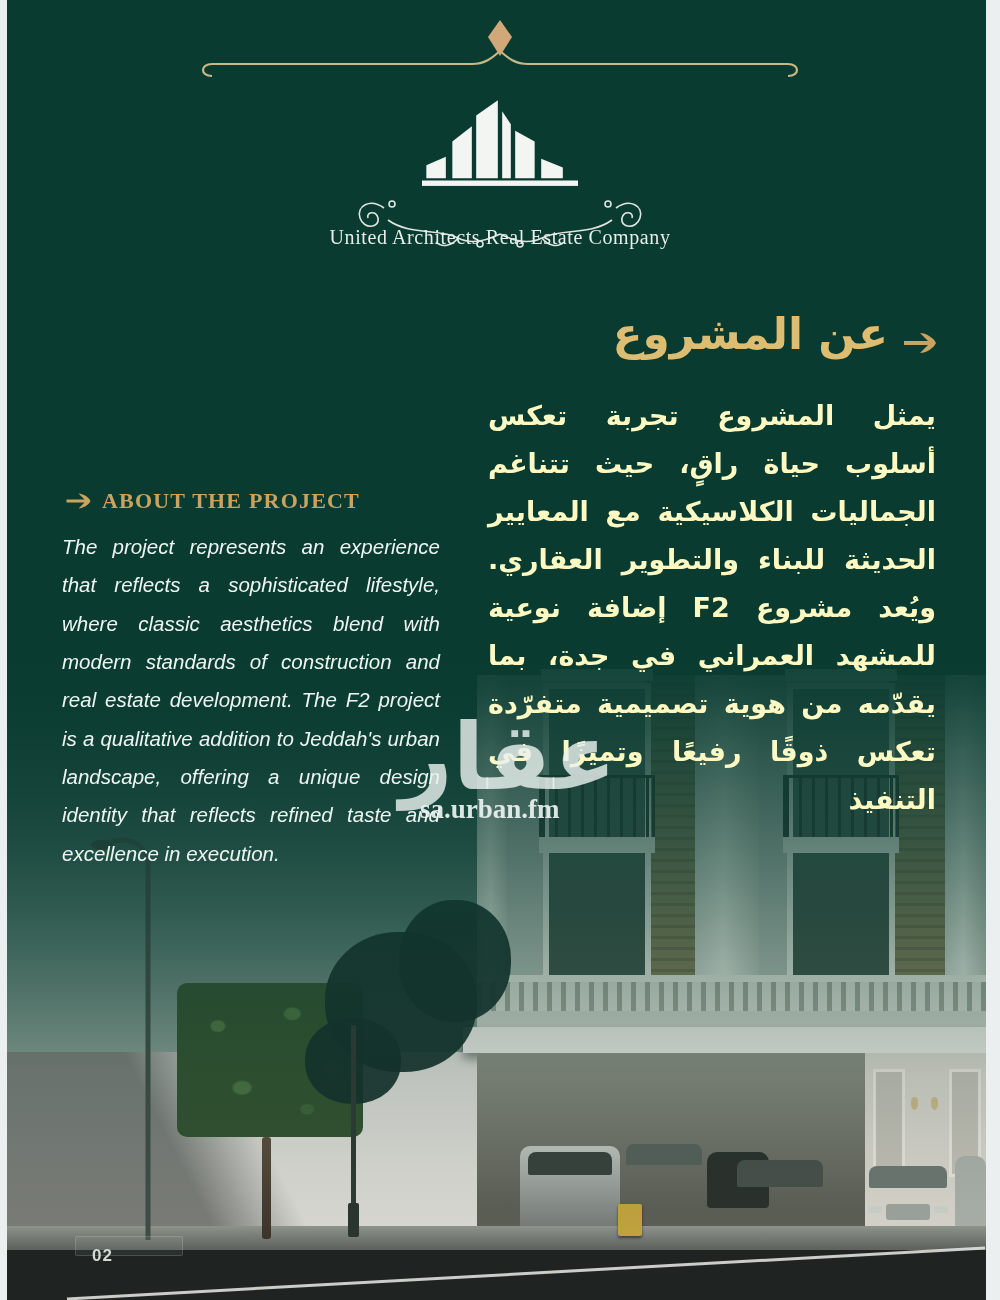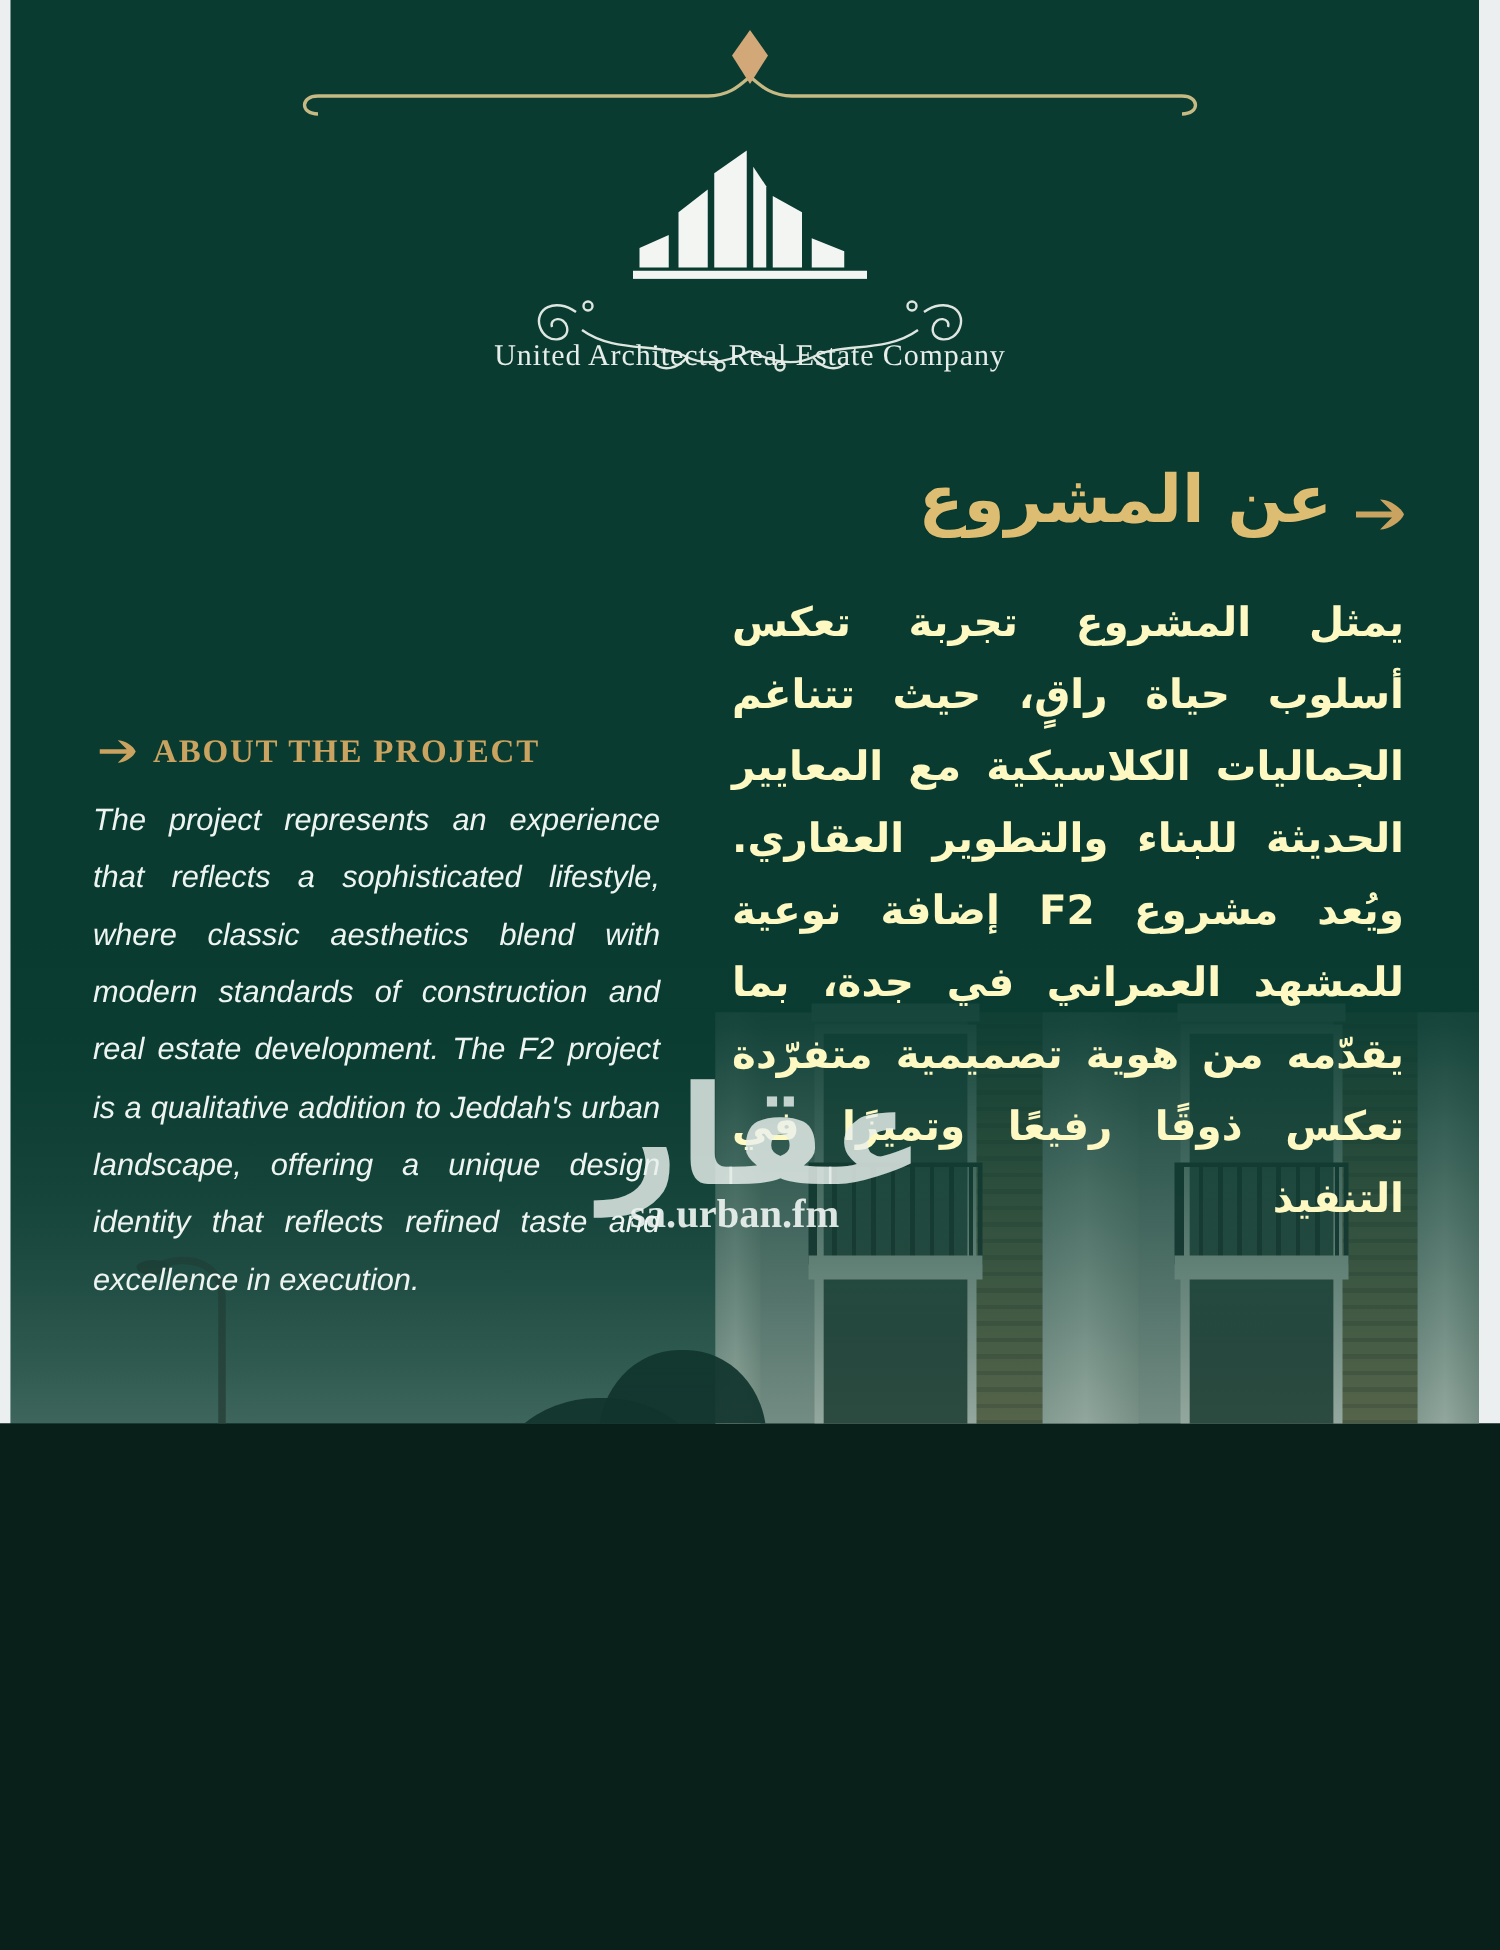--- a/index.html
+++ b/index.html
@@ -1,16 +1,16 @@
 <!DOCTYPE html>
 <html lang="en"><head>
 <meta charset="utf-8">
 <style>
   html,body{margin:0;padding:0;background:#081f1a;}
-  #page{position:relative;width:1000px;height:949px;margin:0 auto;background:#093b31;overflow:hidden;
+  #page{position:relative;width:1000px;height:1300px;margin:0 auto;background:#093b31;overflow:hidden;
         font-family:"Liberation Sans",sans-serif;}
   .abs{position:absolute;}
   
   .edge{position:absolute;top:0;height:1300px;background:#eceff0;z-index:9;}
   
   #top-ornament{left:190px;top:14px;width:620px;height:76px;z-index:5;}
   
   #logo-icon{left:408px;top:96px;width:184px;height:104px;z-index:5;}
   #logo-flourish{left:340px;top:190px;width:320px;height:64px;z-index:5;}
   #company-name{left:0;top:226px;width:1000px;text-align:center;color:#e7ede9;

